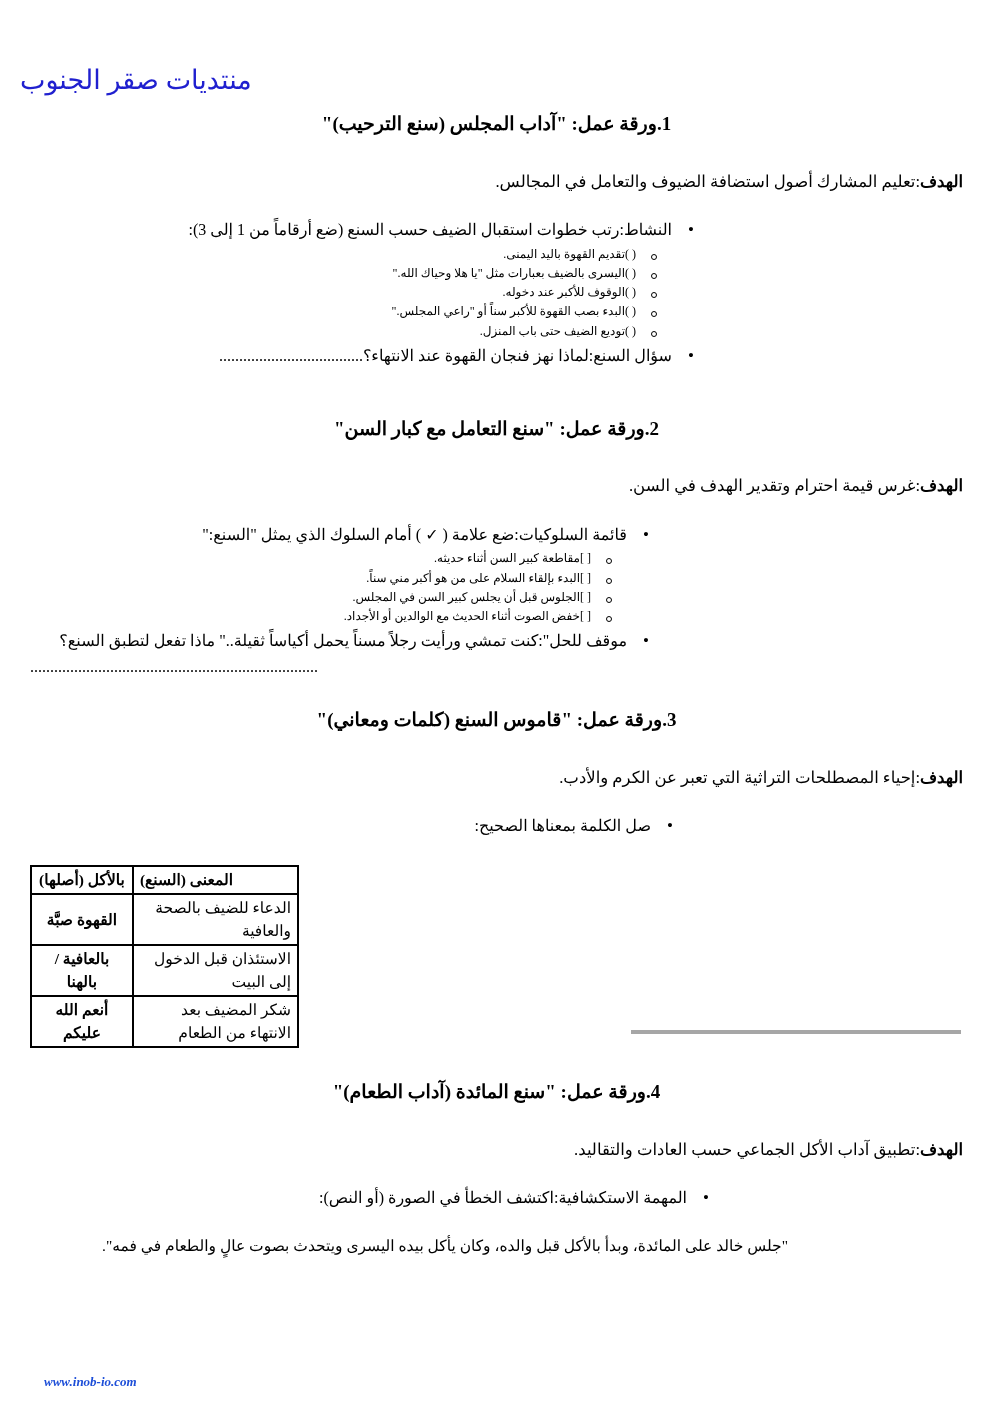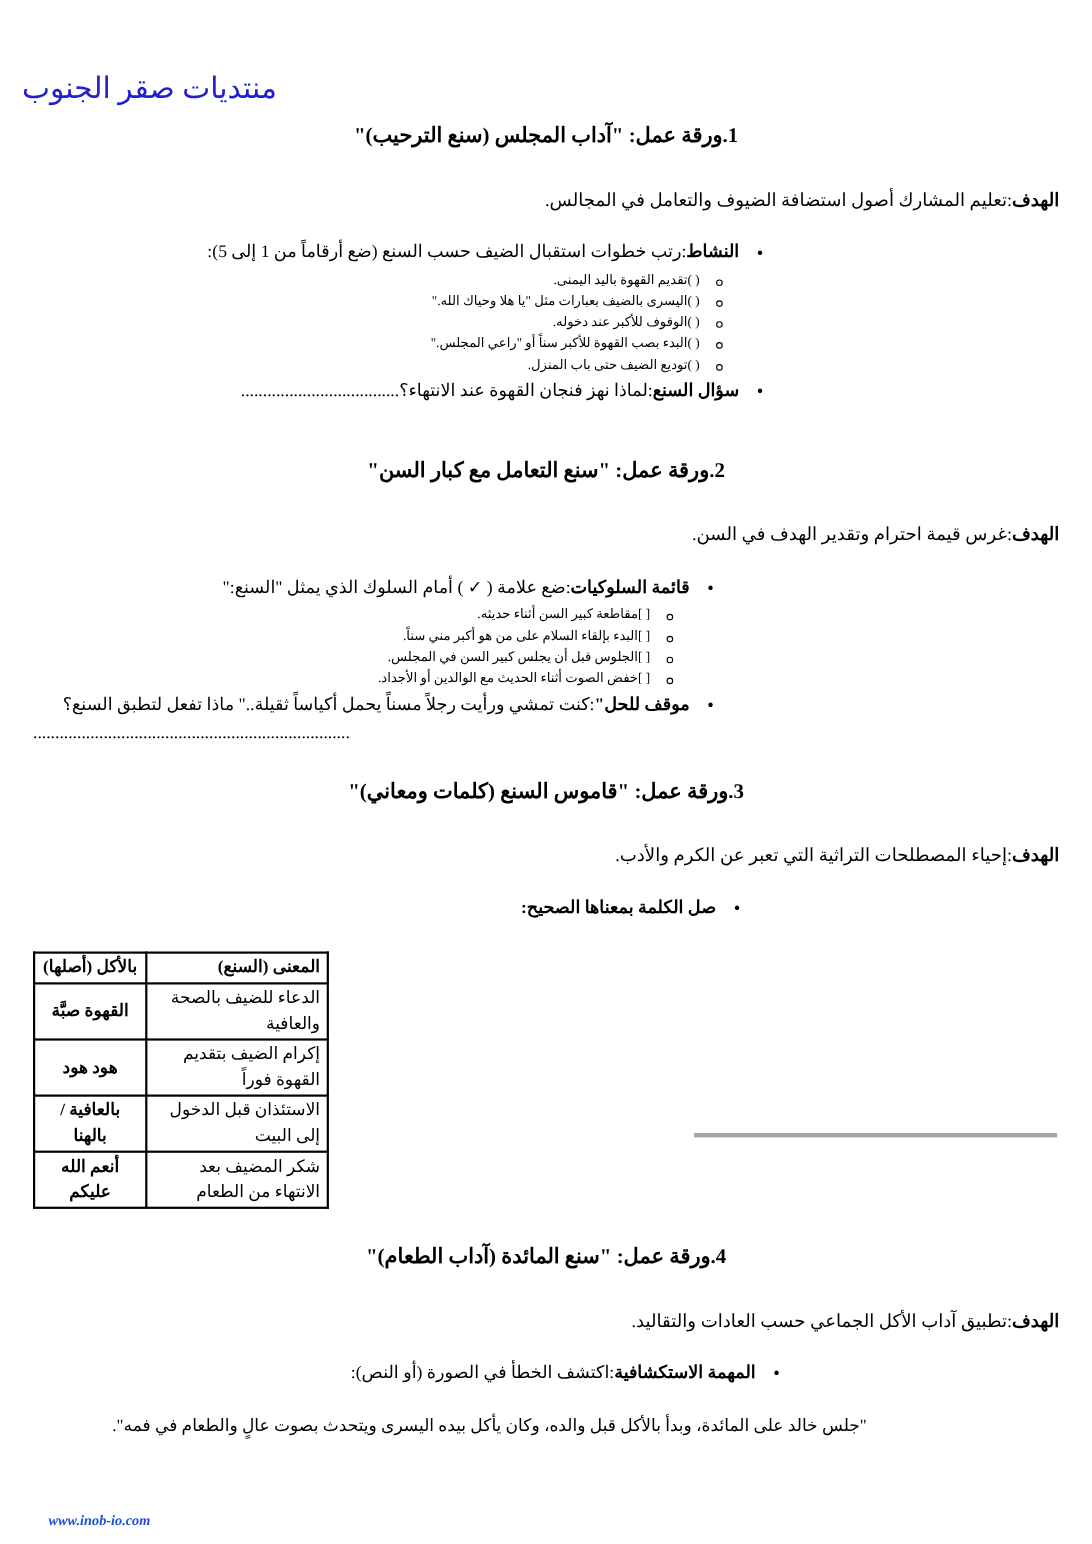--- a/index.html
+++ b/index.html
@@ -88,21 +88,21 @@
     unicode-bidi: plaintext;
   }
   ul.lvl1 > li::before {
     content: "\2022";
     position: absolute;
     right: 14px;
     top: -1px;
     font-size: 17px;
     line-height: 1.62;
   }
-  ul.lvl1 > li b { font-weight: bold; }
+  ul.lvl1 > li b { font-weight: normal; }
 
   
   .indent-1 { margin-right: 255px; }
   .indent-2 { margin-right: 300px; }
   .indent-3 { margin-right: 276px; }
   .indent-4 { margin-right: 240px; }
 
   ul.lvl2 {
     list-style: none;
     margin: 2px 0 0 0;
@@ -155,21 +155,21 @@
     vertical-align: middle;
     direction: rtl;
     unicode-bidi: plaintext;
   }
   table.vocab th {
     font-weight: bold;
     text-align: center;
   }
   table.vocab .col-meaning { width: 200px; text-align: right; }
   table.vocab .col-word { width: 110px; text-align: center; font-weight: bold; }
-  table.vocab thead .col-meaning { text-align: right; }
+  table.vocab thead .col-meaning { text-align: left; }
 
   
   .divider {
     position: absolute;
     top: 1030px;
     right: 32px;
     width: 330px;
     height: 4px;
     background: #a6a6a6;
   }
@@ -214,21 +214,21 @@
         <span class="num">1.</span><span>ورقة عمل: "آداب المجلس (سنع الترحيب)"</span>
       </div>
 
       <div class="ws-goal">
         <b>الهدف</b><span>:تعليم المشارك أصول استضافة الضيوف والتعامل في المجالس.</span>
       </div>
 
       <div class="indent-1">
         <ul class="lvl1">
           <li>
-            <b>النشاط</b><span>:رتب خطوات استقبال الضيف حسب السنع (ضع أرقاماً من 1 إلى 5):</span>
+            <b>النشاط</b><span>:رتب خطوات استقبال الضيف حسب السنع (ضع أرقاماً من 1 إلى 3):</span>
             <ul class="lvl2">
               <li>( )تقديم القهوة باليد اليمنى.</li>
               <li>( )اليسرى بالضيف بعبارات مثل "يا هلا وحياك الله."</li>
               <li>( )الوقوف للأكبر عند دخوله.</li>
               <li>( )البدء بصب القهوة للأكبر سناً أو "راعي المجلس."</li>
               <li>( )توديع الضيف حتى باب المنزل.</li>
             </ul>
           </li>
           <li>
             <b>سؤال السنع</b><span>:لماذا نهز فنجان القهوة عند الانتهاء؟....................................</span>
@@ -293,24 +293,20 @@
               <th class="col-meaning">المعنى (السنع)</th>
               <th class="col-word">بالأكل (أصلها)</th>
             </tr>
           </thead>
           <tbody>
             <tr>
               <td class="col-meaning">الدعاء للضيف بالصحة والعافية</td>
               <td class="col-word">القهوة صبَّة</td>
             </tr>
             <tr>
-              <td class="col-meaning">إكرام الضيف بتقديم القهوة فوراً</td>
-              <td class="col-word">هود هود</td>
-            </tr>
-            <tr>
               <td class="col-meaning">الاستئذان قبل الدخول إلى البيت</td>
               <td class="col-word">بالعافية / بالهنا</td>
             </tr>
             <tr>
               <td class="col-meaning">شكر المضيف بعد الانتهاء من الطعام</td>
               <td class="col-word">أنعم الله عليكم</td>
             </tr>
           </tbody>
         </table>
       </div>

